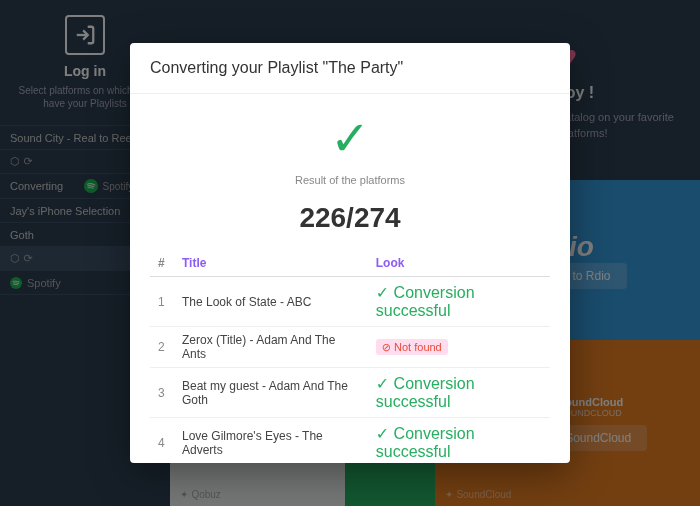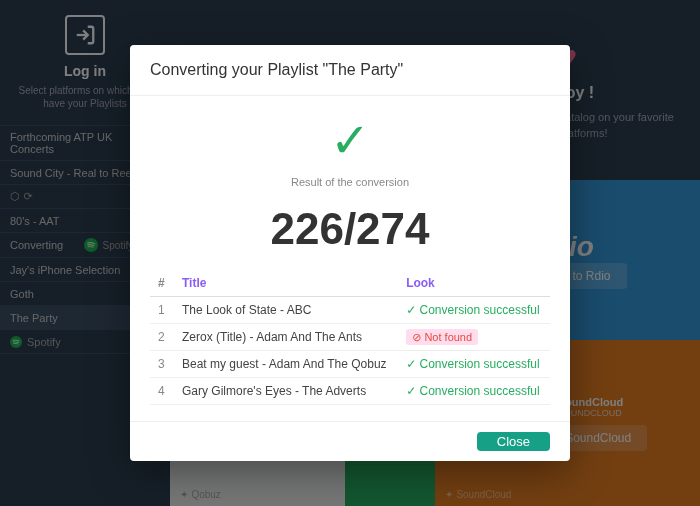--- a/index.html
+++ b/index.html
@@ -187,21 +187,21 @@
       font-size: 11px; color: #888;
     }
 
     .check-icon {
       font-size: 48px;
       color: #27ae60;
       margin-bottom: 8px;
     }
 
     .count-display {
-      font-size: 44px;
+      font-size: 28px;
       font-weight: bold;
       color: #333;
       text-align: center;
       margin-bottom: 16px;
     }
 
     
     .conv-table {
       width: 100%;
       border-collapse: collapse;
@@ -230,21 +230,21 @@
     .status-notfound {
       color: #e74c3c;
       font-size: 11px;
       background: #fde;
       padding: 2px 6px;
       border-radius: 3px;
     }
 
     .status-success-box {
       color: #27ae60;
-      font-size: 12px;
+      font-size: 16px;
     }
 
     .modal-footer {
       padding: 10px 20px;
       display: flex;
       justify-content: flex-end;
       border-top: 1px solid #eee;
     }
 
     .close-btn {
@@ -288,41 +288,27 @@
           <path d="M15 3h4a2 2 0 012 2v14a2 2 0 01-2 2h-4"></path>
           <polyline points="10 17 15 12 10 7"></polyline>
           <line x1="15" y1="12" x2="3" y2="12"></line>
         </svg>
       </div>
       <h3>Log in</h3>
       <p>Select platforms on which you have your Playlists</p>
     </div>
     <div class="playlist-list">
       <div class="playlist-item">
-        <span class="playlist-item-name">Forthcoming ATP UK Concerts</span>
-        <span class="playlist-item-icons">
-          <span style="font-size:11px;color:#aaa">⬡</span>
-          <span style="font-size:11px;color:#aaa">⟳</span>
-        </span>
-      </div>
-      <div class="playlist-item">
         <span class="playlist-item-name">Sound City - Real to Reel</span>
         <span class="playlist-item-icons">
           <span style="font-size:11px;color:#aaa">⬡</span>
           <span style="font-size:11px;color:#aaa">⟳</span>
         </span>
       </div>
       <div class="playlist-item">
-        <span class="playlist-item-icons">
-          <span style="font-size:11px;color:#aaa">⬡</span>
-          <span style="font-size:11px;color:#aaa">⟳</span>
-        </span>
-      </div>
-      <div class="playlist-item">
-        <span class="playlist-item-name">80's - AAT</span>
         <span class="playlist-item-icons">
           <span style="font-size:11px;color:#aaa">⬡</span>
           <span style="font-size:11px;color:#aaa">⟳</span>
         </span>
       </div>
       <div class="playlist-item">
         <span class="playlist-item-name">Converting</span>
         <span class="spotify-tag">
           <svg width="14" height="14" viewBox="0 0 24 24" fill="#1db954">
               <circle cx="12" cy="12" r="12"></circle>
@@ -343,21 +329,20 @@
         </span>
       </div>
       <div class="playlist-item">
         <span class="playlist-item-name">Goth</span>
         <span class="playlist-item-icons">
           <span style="font-size:11px;color:#aaa">⬡</span>
           <span style="font-size:11px;color:#aaa">⟳</span>
         </span>
       </div>
       <div class="playlist-item active">
-        <span class="playlist-item-name">The Party</span>
         <span class="playlist-item-icons">
           <span style="font-size:11px;color:#aaa">⬡</span>
           <span style="font-size:11px;color:#aaa">⟳</span>
         </span>
       </div>
       <div class="playlist-item">
         <span class="spotify-tag">
           <svg width="12" height="12" viewBox="0 0 24 24" fill="#1db954">
               <circle cx="12" cy="12" r="12"></circle>
               <path fill="white" d="M17.9 10.9C14.7 9 9.35 8.8 6.3 9.75c-.5.15-1-.15-1.15-.6-.15-.5.15-1 .6-1.15 3.55-1.05 9.4-.85 13.1 1.35.45.25.6.85.35 1.3-.25.35-.85.5-1.3.25zm-.1 2.8c-.25.35-.7.5-1.05.25-2.7-1.65-6.8-2.15-9.95-1.15-.4.1-.85-.1-.95-.5-.1-.4.1-.85.5-.95 3.65-1.1 8.15-.55 11.25 1.35.3.15.45.65.2 1zm-1.2 2.75c-.2.3-.55.4-.85.2-2.35-1.45-5.3-1.75-8.8-.95-.3.1-.65-.15-.7-.45-.1-.3.15-.65.45-.7 3.8-.85 7.1-.5 9.7 1.1.35.15.4.55.2.8z"></path>
@@ -440,21 +425,21 @@
 </div>
 
 <div class="modal-overlay">
   <div class="modal">
     <div class="modal-header">
       <div class="modal-title">Converting your Playlist "The Party"</div>
     </div>
     <div class="modal-body">
       <div class="conversion-status">
         <div class="check-icon">✓</div>
-        <p>Result of the conversion</p>
+        <p>Result of the platforms</p>
       </div>
       <div class="count-display">226/274</div>
       <table class="conv-table">
         <thead>
           <tr>
             <th>#</th>
             <th>Title</th>
             <th>Look</th>
           </tr>
         </thead>
@@ -468,28 +453,28 @@
           </tr>
           <tr>
             <td>2</td>
             <td>Zerox (Title) - Adam And The Ants</td>
             <td>
               <span class="status-notfound">⊘ Not found</span>
             </td>
           </tr>
           <tr>
             <td>3</td>
-            <td>Beat my guest - Adam And The Qobuz</td>
+            <td>Beat my guest - Adam And The Goth</td>
             <td>
               <span class="status-success-box">✓ Conversion successful</span>
             </td>
           </tr>
           <tr>
             <td>4</td>
-            <td>Gary Gilmore's Eyes - The Adverts</td>
+            <td>Love Gilmore's Eyes - The Adverts</td>
             <td>
               <span class="status-success-box">✓ Conversion successful</span>
             </td>
           </tr>
         </tbody>
       </table>
     </div>
     <div class="modal-footer">
       <button class="close-btn">Close</button>
     </div>

